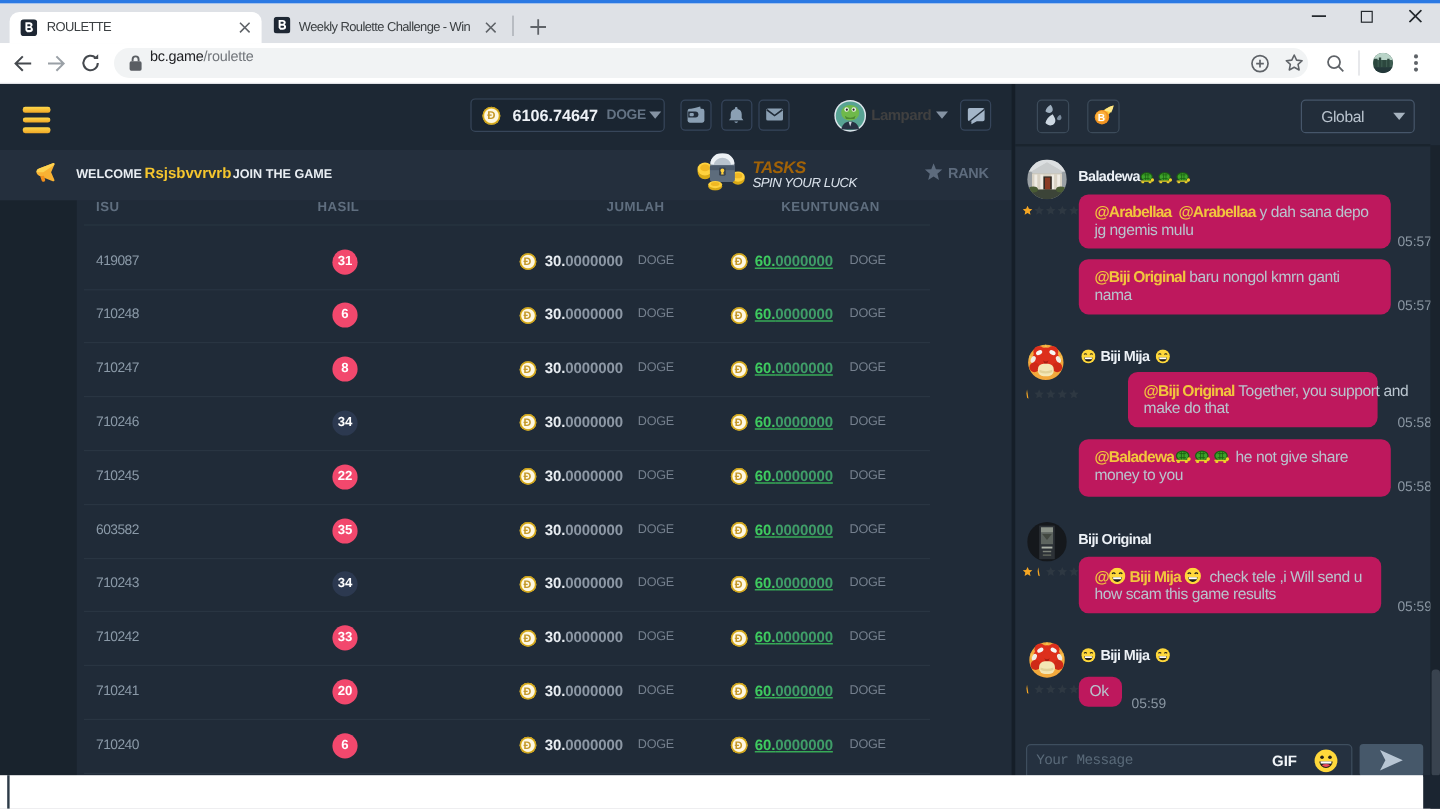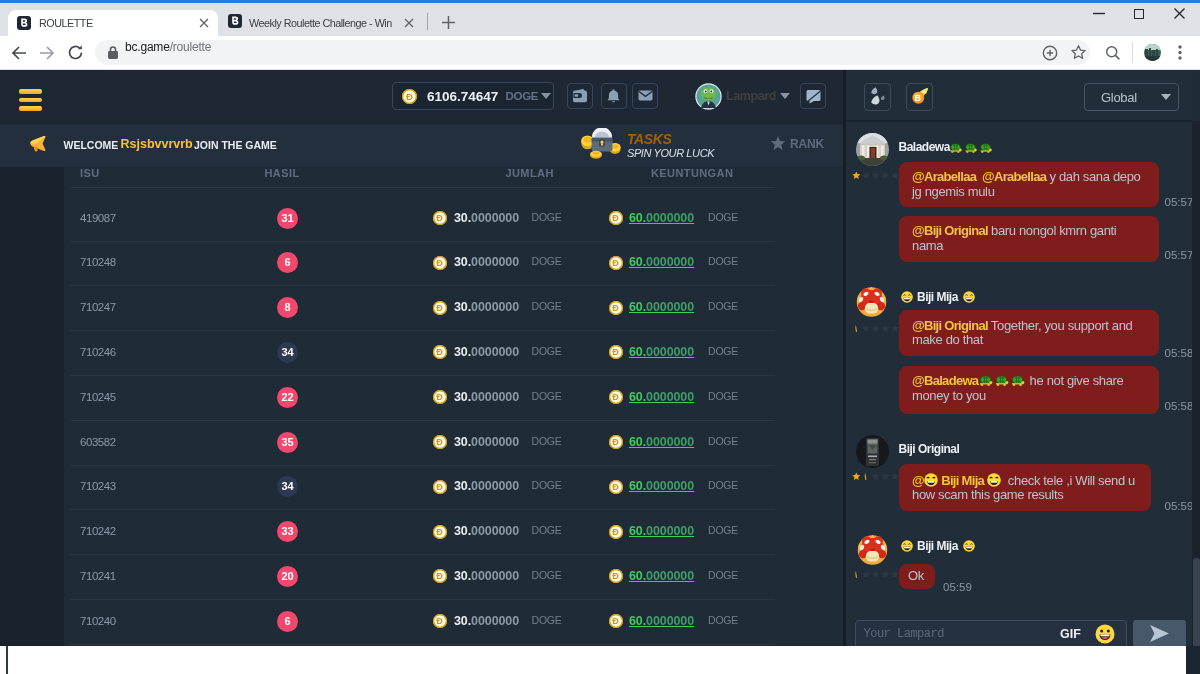--- a/index.html
+++ b/index.html
@@ -43,21 +43,21 @@
   .rdoge { position:absolute; width:14px; height:14px; font-size:9px; line-height:14px; }
   .tid { left:80px; }
   .rdoge { left:432.5px; }
   .rdoge.g2 { left:608.5px; }
   .amt { left:454px; }
   .amt.green { left:629px;text-decoration:underline; }
   .dlab { left:531.5px; }
   .dlab.g2 { left:708px; }
   
   .cname { position:absolute; font-size:12px; font-weight:bold; letter-spacing:-0.5px; color:#ecf1f6; }
-  .bub { position:absolute; background:#7f1d1d; border-radius:8px; font-size:13px; letter-spacing:-0.35px; line-height:14.5px; color:#b9c4ce; padding:8.5px 12px 8px 13px; white-space:nowrap; }
+  .bub { position:absolute; background:#be185d; border-radius:8px; font-size:13px; letter-spacing:-0.35px; line-height:14.5px; color:#b9c4ce; padding:8.5px 12px 8px 13px; white-space:nowrap; }
   .bub .men { color:#f2c53d; font-weight:bold; letter-spacing:-0.7px; }
   .ctime { position:absolute; font-size:11.5px; color:#8b97a3; }
   .trt2 { width:14px; height:11px; display:inline-block; vertical-align:-1px; margin:0 1px; }
   .emo2 { width:14px; height:14px; display:inline-block; vertical-align:-2px; }
 </style>
 
 </head>
 <body>
 <div class="abs" id="accent"></div>
 <div class="abs" id="tabbar"></div>
@@ -398,21 +398,21 @@
     <use href="#st" x="34.2" fill="#2e3842"></use>
     <use href="#st" x="45.6" fill="#2e3842"></use>
   </svg>
 <svg class="abs" style="left:900.5px;top:291px" width="12" height="12" viewBox="0 0 14 14">
     <use href="#lol"></use>
   </svg>
 <div class="cname" style="left:917px;top:290px">Biji Mija</div>
 <svg class="abs" style="left:963px;top:291px" width="12" height="12" viewBox="0 0 14 14">
     <use href="#lol"></use>
   </svg>
-<div class="bub" style="left:899px;top:310px;width:260px;height:46px"><span class="men">@Biji Original</span> Together, you support and<br>make do that</div>
+<div class="bub" style="left:940px;top:310px;width:208px;height:46px"><span class="men">@Biji Original</span> Together, you support and<br>make do that</div>
 <div class="ctime" style="left:1164.5px;top:347px">05:58</div>
 <div class="bub" style="left:899px;top:365.5px;width:260px;height:48px"><span class="men">@Baladewa</span><svg class="trt2" viewBox="0 0 13 11">
       <use href="#turt"></use>
     </svg><svg class="trt2" viewBox="0 0 13 11">
       <use href="#turt"></use>
     </svg><svg class="trt2" viewBox="0 0 13 11">
       <use href="#turt"></use>
     </svg> he not give share<br>money to you</div>
 <div class="ctime" style="left:1164.5px;top:400px">05:58</div>
 
@@ -462,21 +462,21 @@
     <use href="#lol"></use>
   </svg>
 <div class="cname" style="left:917px;top:539px">Biji Mija</div>
 <svg class="abs" style="left:963px;top:540px" width="12" height="12" viewBox="0 0 14 14">
     <use href="#lol"></use>
   </svg>
 <div class="bub" style="left:899px;top:564px;width:36px;height:25px;padding:5px 9px">Ok</div>
 <div class="ctime" style="left:943px;top:581px">05:59</div>
 
 <div class="abs" style="left:855px;top:620px;width:272px;height:27px;border:1px solid #3e4e5e;border-radius:4px 4px 0 0;background:#253140"></div>
-<div class="abs" style="left:863.5px;top:627px;font-family:'Liberation Mono',monospace;font-size:12px;letter-spacing:-0.5px;color:#5a6a79">Your Lampard</div>
+<div class="abs" style="left:863.5px;top:627px;font-family:'Liberation Mono',monospace;font-size:12px;letter-spacing:-0.5px;color:#5a6a79">Your Message</div>
 <div class="abs" style="left:1060px;top:627px;font-size:12.5px;font-weight:bold;color:#f0f4f8">GIF</div>
 <svg class="abs" style="left:1095px;top:624px" width="20" height="20" viewBox="0 0 20 20">
     <circle cx="10" cy="10" r="9.5" fill="#ffd83b"></circle>
     <circle cx="6.7" cy="7" r="1.5" fill="#242019"></circle>
     <circle cx="13.3" cy="7" r="1.5" fill="#242019"></circle>
     <path d="M4.5 10.5h11A5.5 5.5 0 0 1 10 16a5.5 5.5 0 0 1-5.5-5.5z" fill="#242019"></path>
     <path d="M6.5 13.8a4.5 3 0 0 1 7 0 5.5 5.5 0 0 1-7 0z" fill="#e84a5f"></path>
     <rect x="5.5" y="10.5" width="9" height="1.8" fill="#fff"></rect>
   </svg>
 <div class="abs" style="left:1133px;top:620px;width:53px;height:27px;background:#46586a;border-radius:3px"></div>

